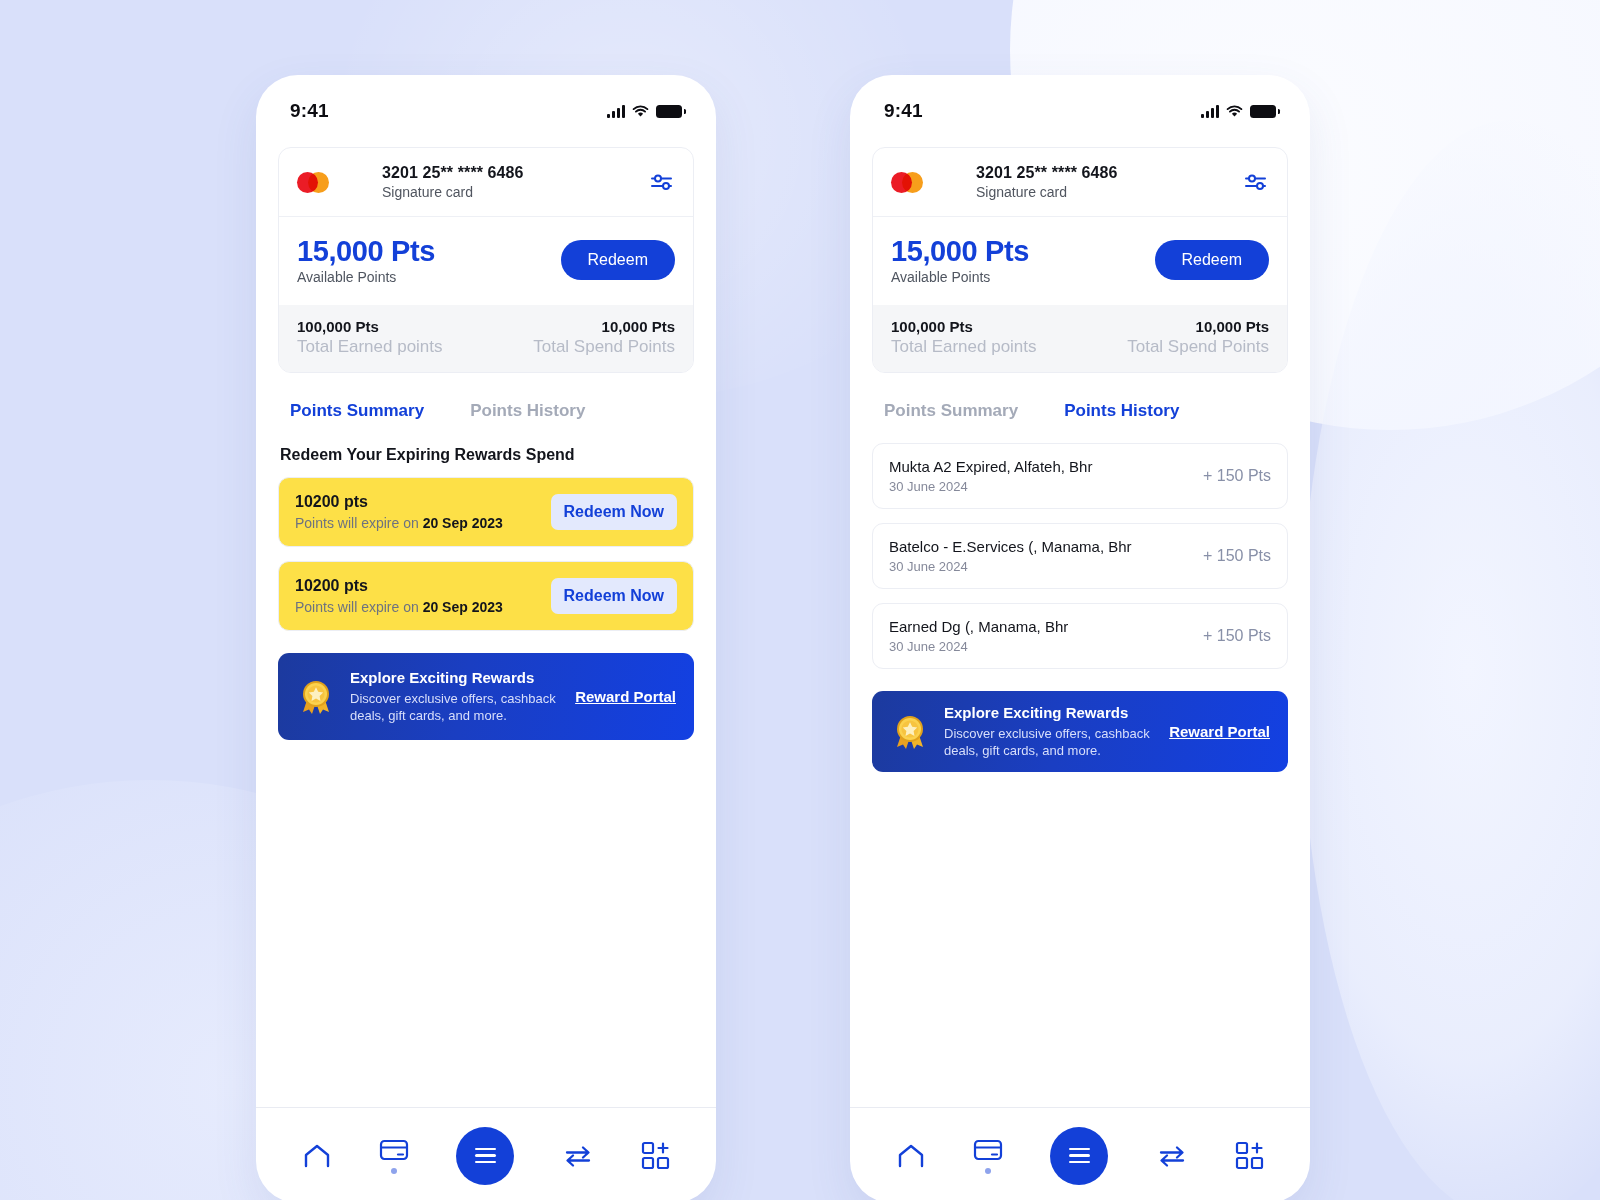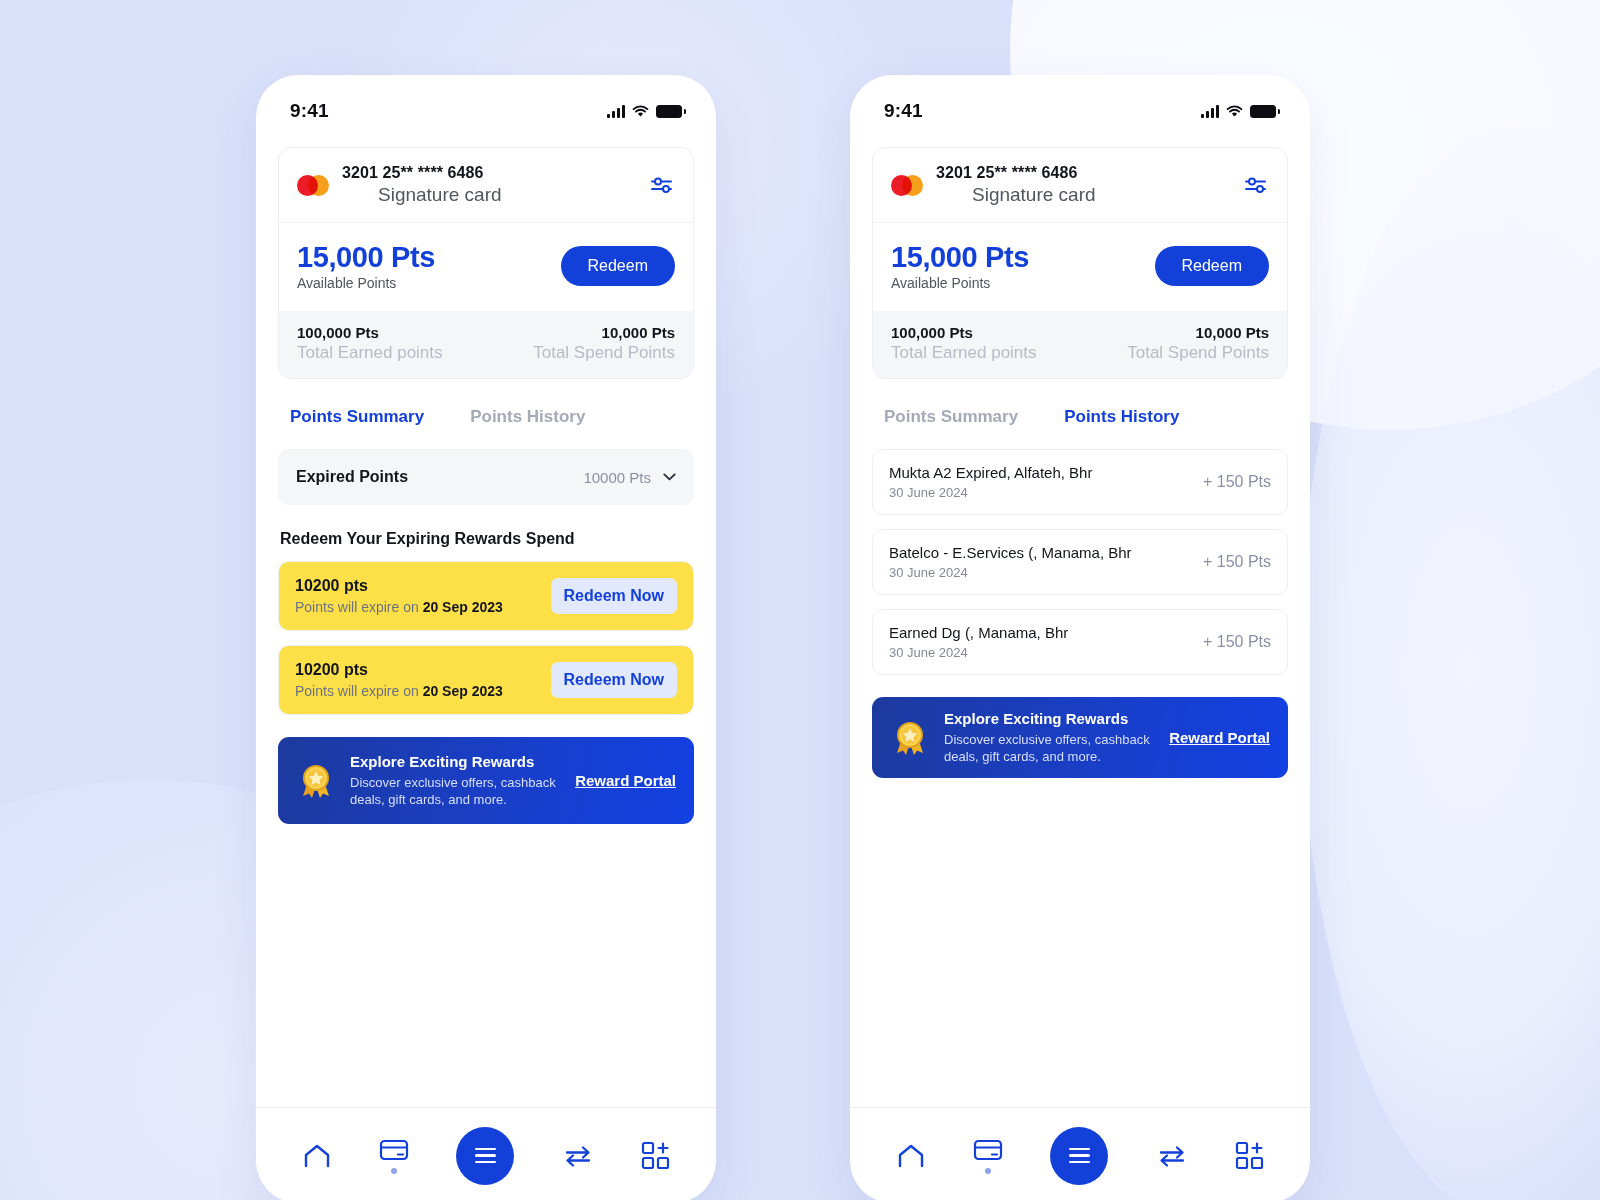--- a/index.html
+++ b/index.html
@@ -105,27 +105,28 @@
     border: 1px solid #eceef4;
     border-radius: 13px;
     overflow: hidden;
     background: #fff;
   }
   .card-head {
     display: flex;
     align-items: center;
     padding: 16px 18px;
     border-bottom: 1px solid #eef0f5;
+    gap: 40px;
   }
   .mc-logo { position: relative; width: 32px; height: 21px; flex: none; margin-right: 13px; }
   .mc-logo span { position: absolute; top: 0; width: 21px; height: 21px; border-radius: 50%; }
   .mc-red  { left: 0;  background: #eb1c26; }
   .mc-yel  { left: 11px; background: #f79e1b; mix-blend-mode: multiply; }
   .card-num { font-size: 16px; font-weight: 700; color: #13151c; letter-spacing: .1px; }
-  .card-sub { font-size: 19px; color: #50555f; margin-top: 2px; margin-left: 36px; }
+  .card-sub { font-size: 14px; color: #50555f; margin-top: 2px; }
   .card-txt { flex: 1; }
   .filter-icon { width: 26px; height: 22px; flex: none; }
 
   .points-row {
     display: flex;
     align-items: center;
     justify-content: space-between;
     padding: 18px 18px 20px;
   }
   .pts-big { font-size: 29px; font-weight: 800; color: #1340d8; letter-spacing: -.4px; }
@@ -361,29 +362,20 @@
           <div class="l">Total Spend Points</div>
         </div>
       </div>
     </div>
 
     <div class="tabs">
       <button class="tab active">Points Summary</button>
       <button class="tab">Points History</button>
     </div>
 
-    <div class="expired-row">
-      <span class="expired-lbl">Expired Points</span>
-      <span class="expired-right">
-        <span class="expired-val">10000 Pts</span>
-        <svg class="chev" viewBox="0 0 13 8">
-          <path d="M1.3 1.4 6.5 6.4l5.2-5" stroke="#2b2f3a" stroke-width="1.9" fill="none" stroke-linecap="round" stroke-linejoin="round"></path>
-        </svg>
-      </span>
-    </div>
 
     <div class="sec-title">Redeem Your Expiring Rewards Spend</div>
 
     <div>
       <div class="exp-card">
         <div>
           <div class="exp-pts">10200 pts</div>
           <div class="exp-desc"><span>Points will expire on </span><b>20 Sep 2023</b></div>
         </div>
         <button class="redeem-now">Redeem Now</button>

